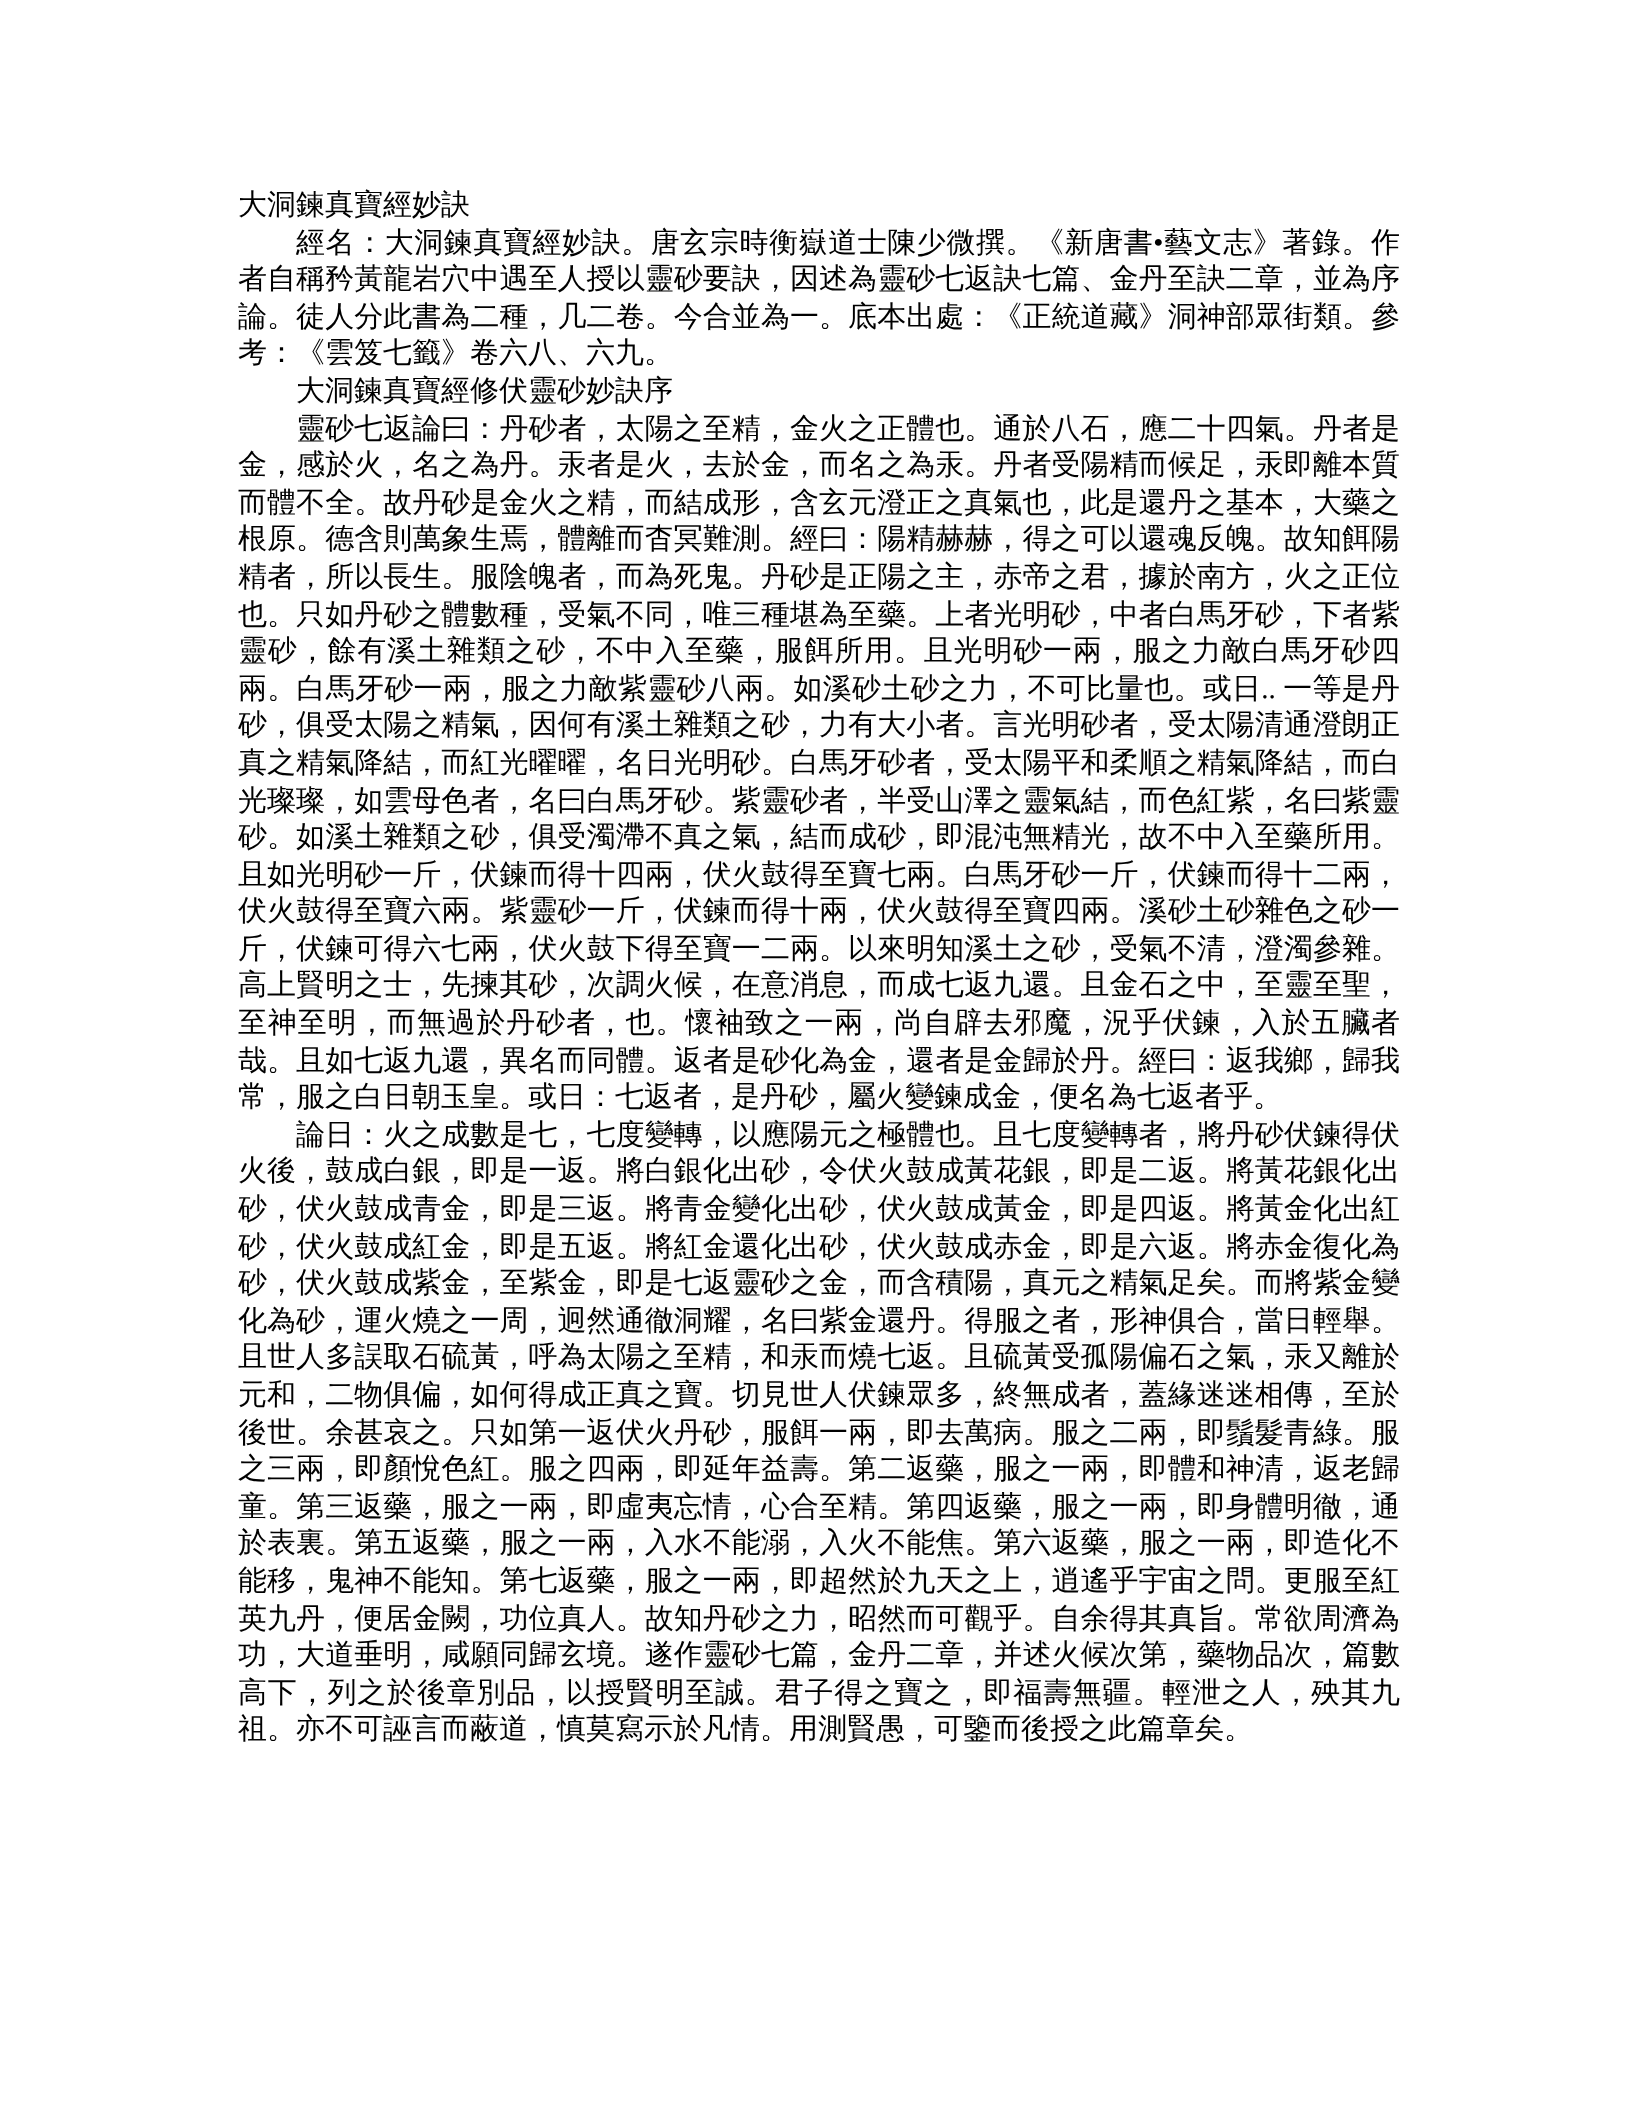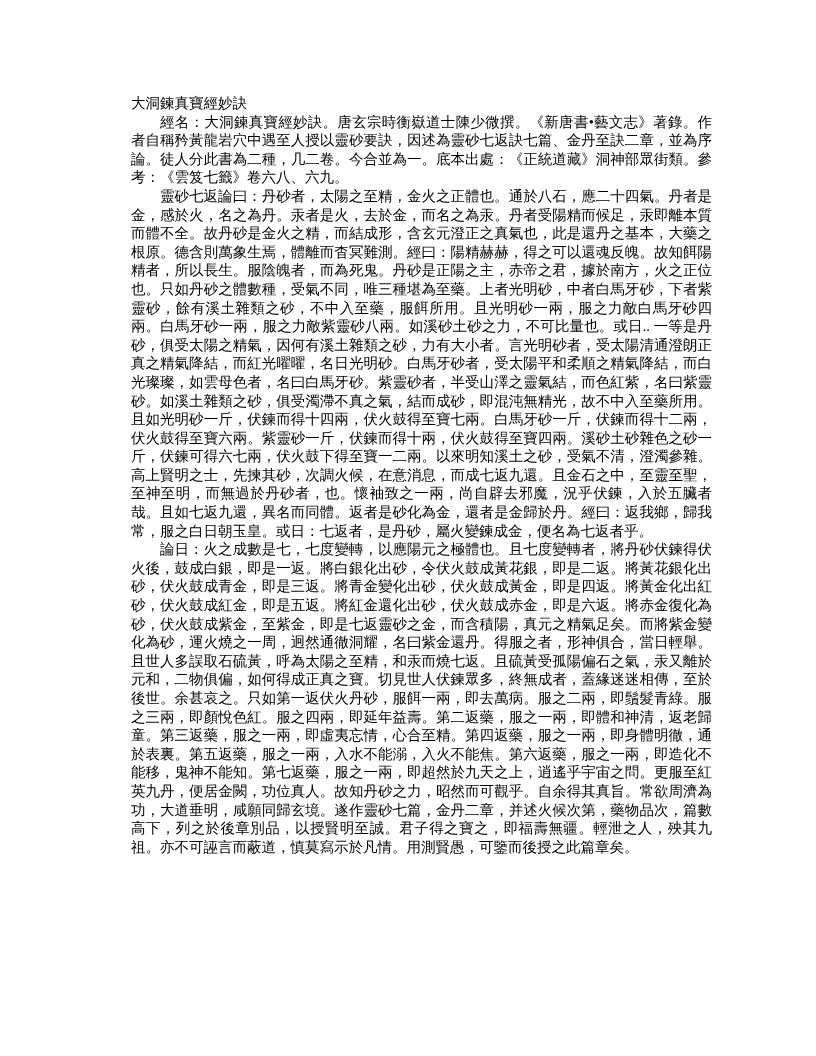--- a/index.html
+++ b/index.html
@@ -19,21 +19,20 @@
     left: 119px;
     top: 94px;
     width: 581px;
     color: #000000;
     font-family: "Liberation Serif", "DejaVu Serif", serif;
     font-size: 14.5px;
     line-height: 18.6px;
     text-align: justify;
     text-justify: inter-ideograph;
     letter-spacing: 0;
-    margin-left: 12px;
   }
   .doc-title {
     margin: 0;
     padding: 0;
     font-size: inherit;
     font-weight: normal;
     text-indent: 0;
   }
   .para {
     margin: 0;
@@ -41,16 +40,17 @@
     text-indent: 2em;
   }
 </style>
 </head>
 <body>
 
 <div class="page">
   <div class="content">
     <h1 class="doc-title">大洞鍊真寶經妙訣</h1>
     <p class="para">經名：大洞鍊真寶經妙訣。唐玄宗時衡嶽道士陳少微撰。《新唐書•藝文志》著錄。作者自稱矜黃龍岩穴中遇至人授以靈砂要訣，因述為靈砂七返訣七篇、金丹至訣二章，並為序論。徒人分此書為二種，几二卷。今合並為一。底本出處：《正統道藏》洞神部眾街類。參考：《雲笈七籤》卷六八、六九。</p>
+    <p class="para">大洞鍊真寶經修伏靈砂妙訣序</p>
     <p class="para">靈砂七返論曰：丹砂者，太陽之至精，金火之正體也。通於八石，應二十四氣。丹者是金，感於火，名之為丹。汞者是火，去於金，而名之為汞。丹者受陽精而候足，汞即離本質而體不全。故丹砂是金火之精，而結成形，含玄元澄正之真氣也，此是還丹之基本，大藥之根原。德含則萬象生焉，體離而杳冥難測。經曰：陽精赫赫，得之可以還魂反魄。故知餌陽精者，所以長生。服陰魄者，而為死鬼。丹砂是正陽之主，赤帝之君，據於南方，火之正位也。只如丹砂之體數種，受氣不同，唯三種堪為至藥。上者光明砂，中者白馬牙砂，下者紫靈砂，餘有溪土雜類之砂，不中入至藥，服餌所用。且光明砂一兩，服之力敵白馬牙砂四兩。白馬牙砂一兩，服之力敵紫靈砂八兩。如溪砂土砂之力，不可比量也。或日.. 一等是丹砂，俱受太陽之精氣，因何有溪土雜類之砂，力有大小者。言光明砂者，受太陽清通澄朗正真之精氣降結，而紅光曜曜，名日光明砂。白馬牙砂者，受太陽平和柔順之精氣降結，而白光璨璨，如雲母色者，名曰白馬牙砂。紫靈砂者，半受山澤之靈氣結，而色紅紫，名曰紫靈砂。如溪土雜類之砂，俱受濁滯不真之氣，結而成砂，即混沌無精光，故不中入至藥所用。且如光明砂一斤，伏鍊而得十四兩，伏火鼓得至寶七兩。白馬牙砂一斤，伏鍊而得十二兩，伏火鼓得至寶六兩。紫靈砂一斤，伏鍊而得十兩，伏火鼓得至寶四兩。溪砂土砂雜色之砂一斤，伏鍊可得六七兩，伏火鼓下得至寶一二兩。以來明知溪土之砂，受氣不清，澄濁參雜。高上賢明之士，先揀其砂，次調火候，在意消息，而成七返九還。且金石之中，至靈至聖，至神至明，而無過於丹砂者，也。懷袖致之一兩，尚自辟去邪魔，況乎伏鍊，入於五臟者哉。且如七返九還，異名而同體。返者是砂化為金，還者是金歸於丹。經曰：返我鄉，歸我常，服之白日朝玉皇。或日：七返者，是丹砂，屬火變鍊成金，便名為七返者乎。</p>
     <p class="para">論日：火之成數是七，七度變轉，以應陽元之極體也。且七度變轉者，將丹砂伏鍊得伏火後，鼓成白銀，即是一返。將白銀化出砂，令伏火鼓成黃花銀，即是二返。將黃花銀化出砂，伏火鼓成青金，即是三返。將青金變化出砂，伏火鼓成黃金，即是四返。將黃金化出紅砂，伏火鼓成紅金，即是五返。將紅金還化出砂，伏火鼓成赤金，即是六返。將赤金復化為砂，伏火鼓成紫金，至紫金，即是七返靈砂之金，而含積陽，真元之精氣足矣。而將紫金變化為砂，運火燒之一周，迥然通徹洞耀，名曰紫金還丹。得服之者，形神俱合，當日輕舉。且世人多誤取石硫黃，呼為太陽之至精，和汞而燒七返。且硫黃受孤陽偏石之氣，汞又離於元和，二物俱偏，如何得成正真之寶。切見世人伏鍊眾多，終無成者，蓋緣迷迷相傳，至於後世。余甚哀之。只如第一返伏火丹砂，服餌一兩，即去萬病。服之二兩，即鬚髮青綠。服之三兩，即顏悅色紅。服之四兩，即延年益壽。第二返藥，服之一兩，即體和神清，返老歸童。第三返藥，服之一兩，即虛夷忘情，心合至精。第四返藥，服之一兩，即身體明徹，通於表裏。第五返藥，服之一兩，入水不能溺，入火不能焦。第六返藥，服之一兩，即造化不能移，鬼神不能知。第七返藥，服之一兩，即超然於九天之上，逍遙乎宇宙之問。更服至紅英九丹，便居金闕，功位真人。故知丹砂之力，昭然而可觀乎。自余得其真旨。常欲周濟為功，大道垂明，咸願同歸玄境。遂作靈砂七篇，金丹二章，并述火候次第，藥物品次，篇數高下，列之於後章別品，以授賢明至誠。君子得之寶之，即福壽無疆。輕泄之人，殃其九祖。亦不可誣言而蔽道，慎莫寫示於凡情。用測賢愚，可鑒而後授之此篇章矣。</p>
   </div>
 </div>
 
 </body></html>

